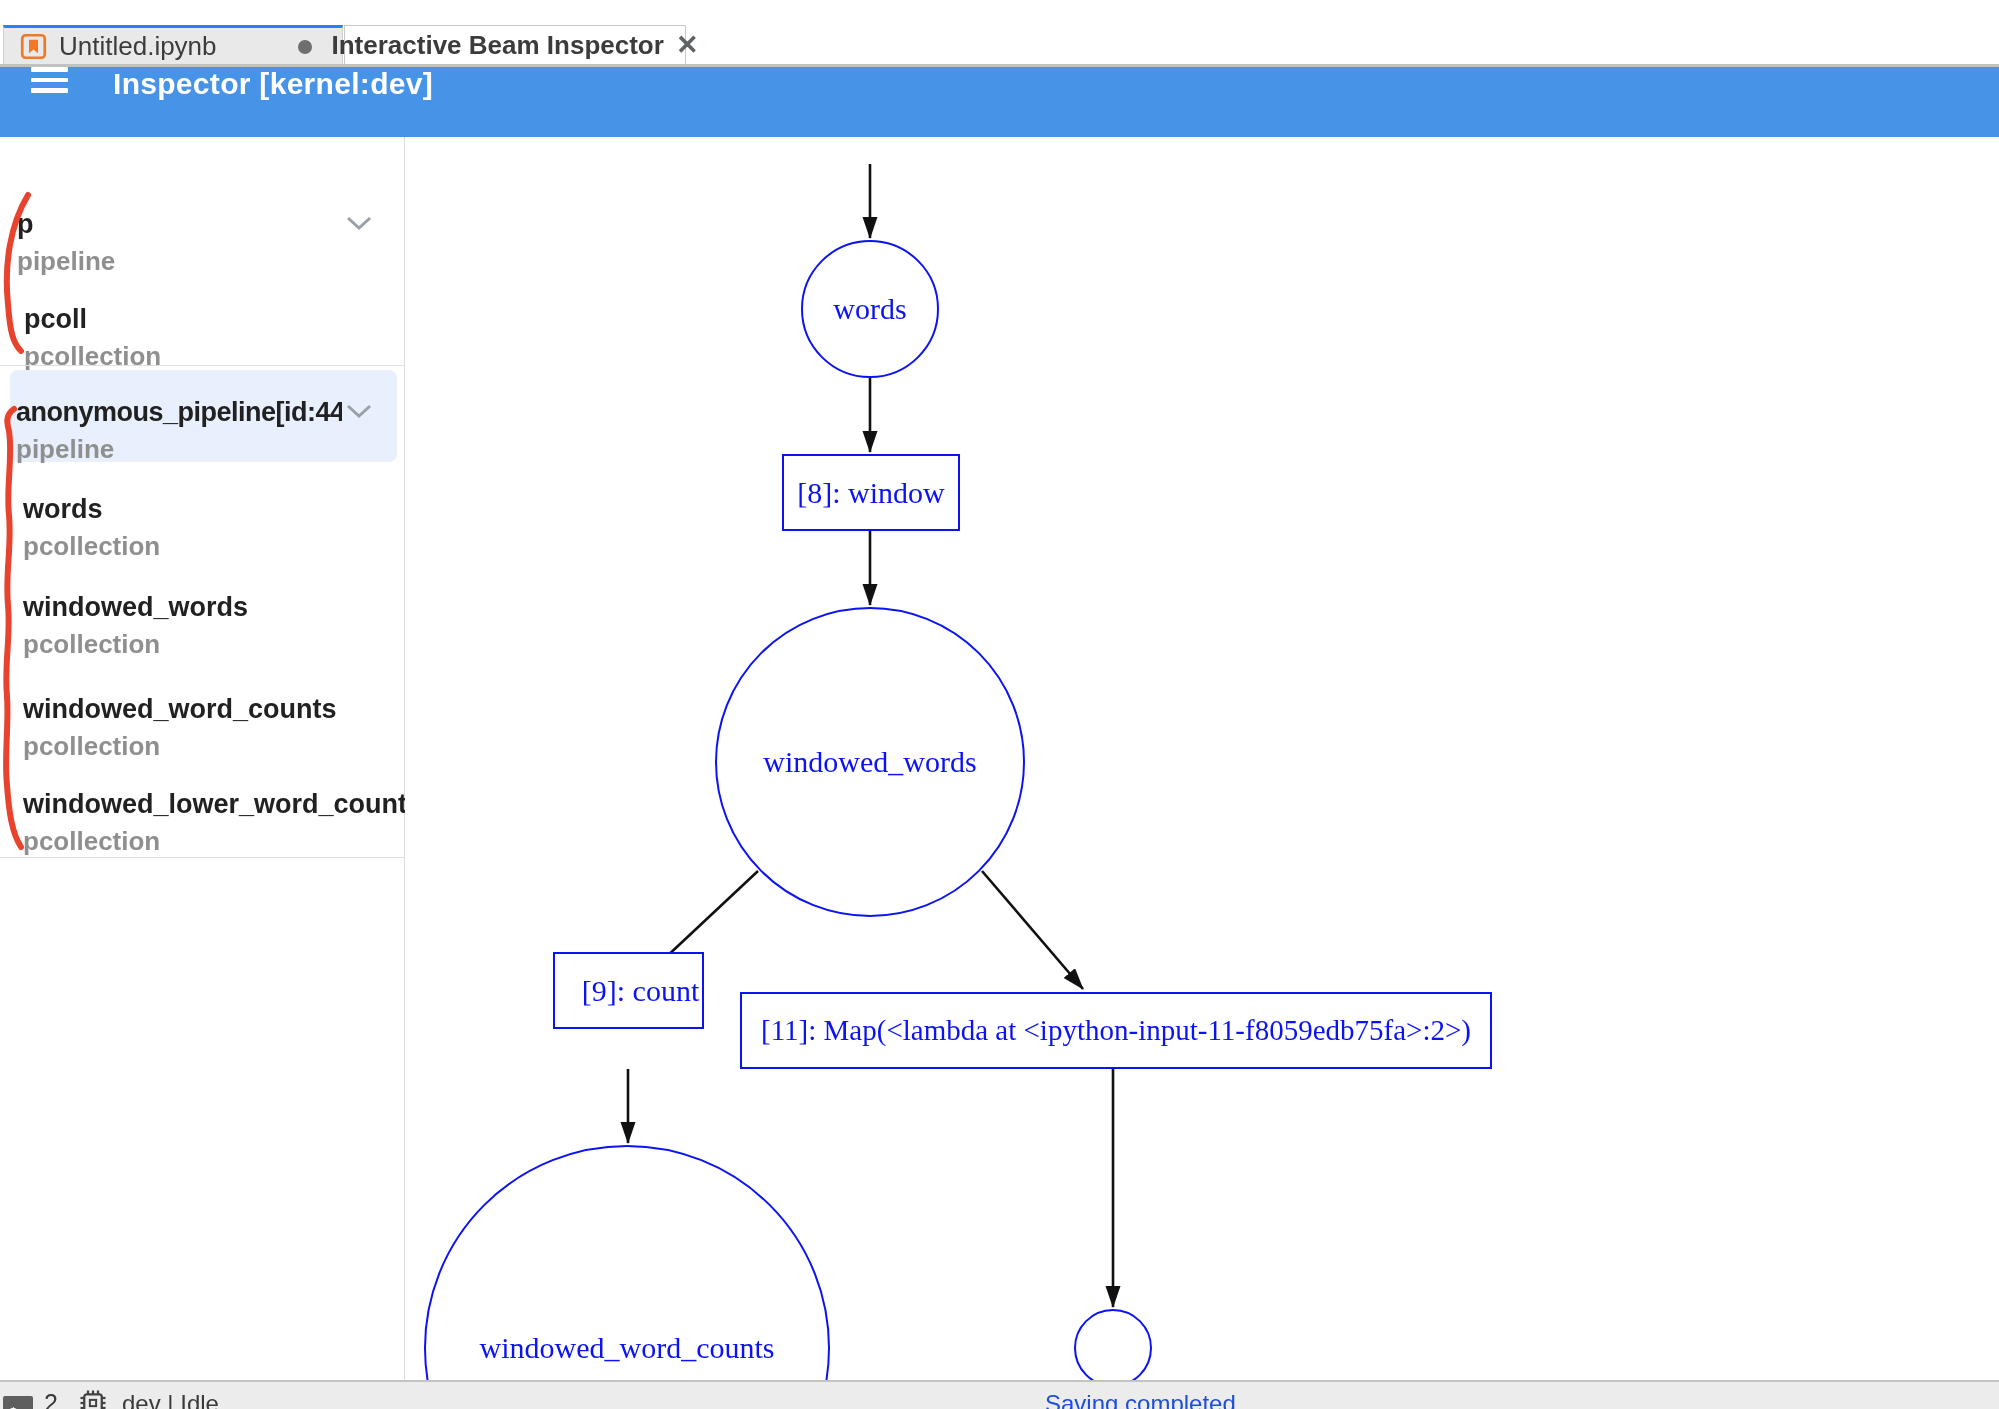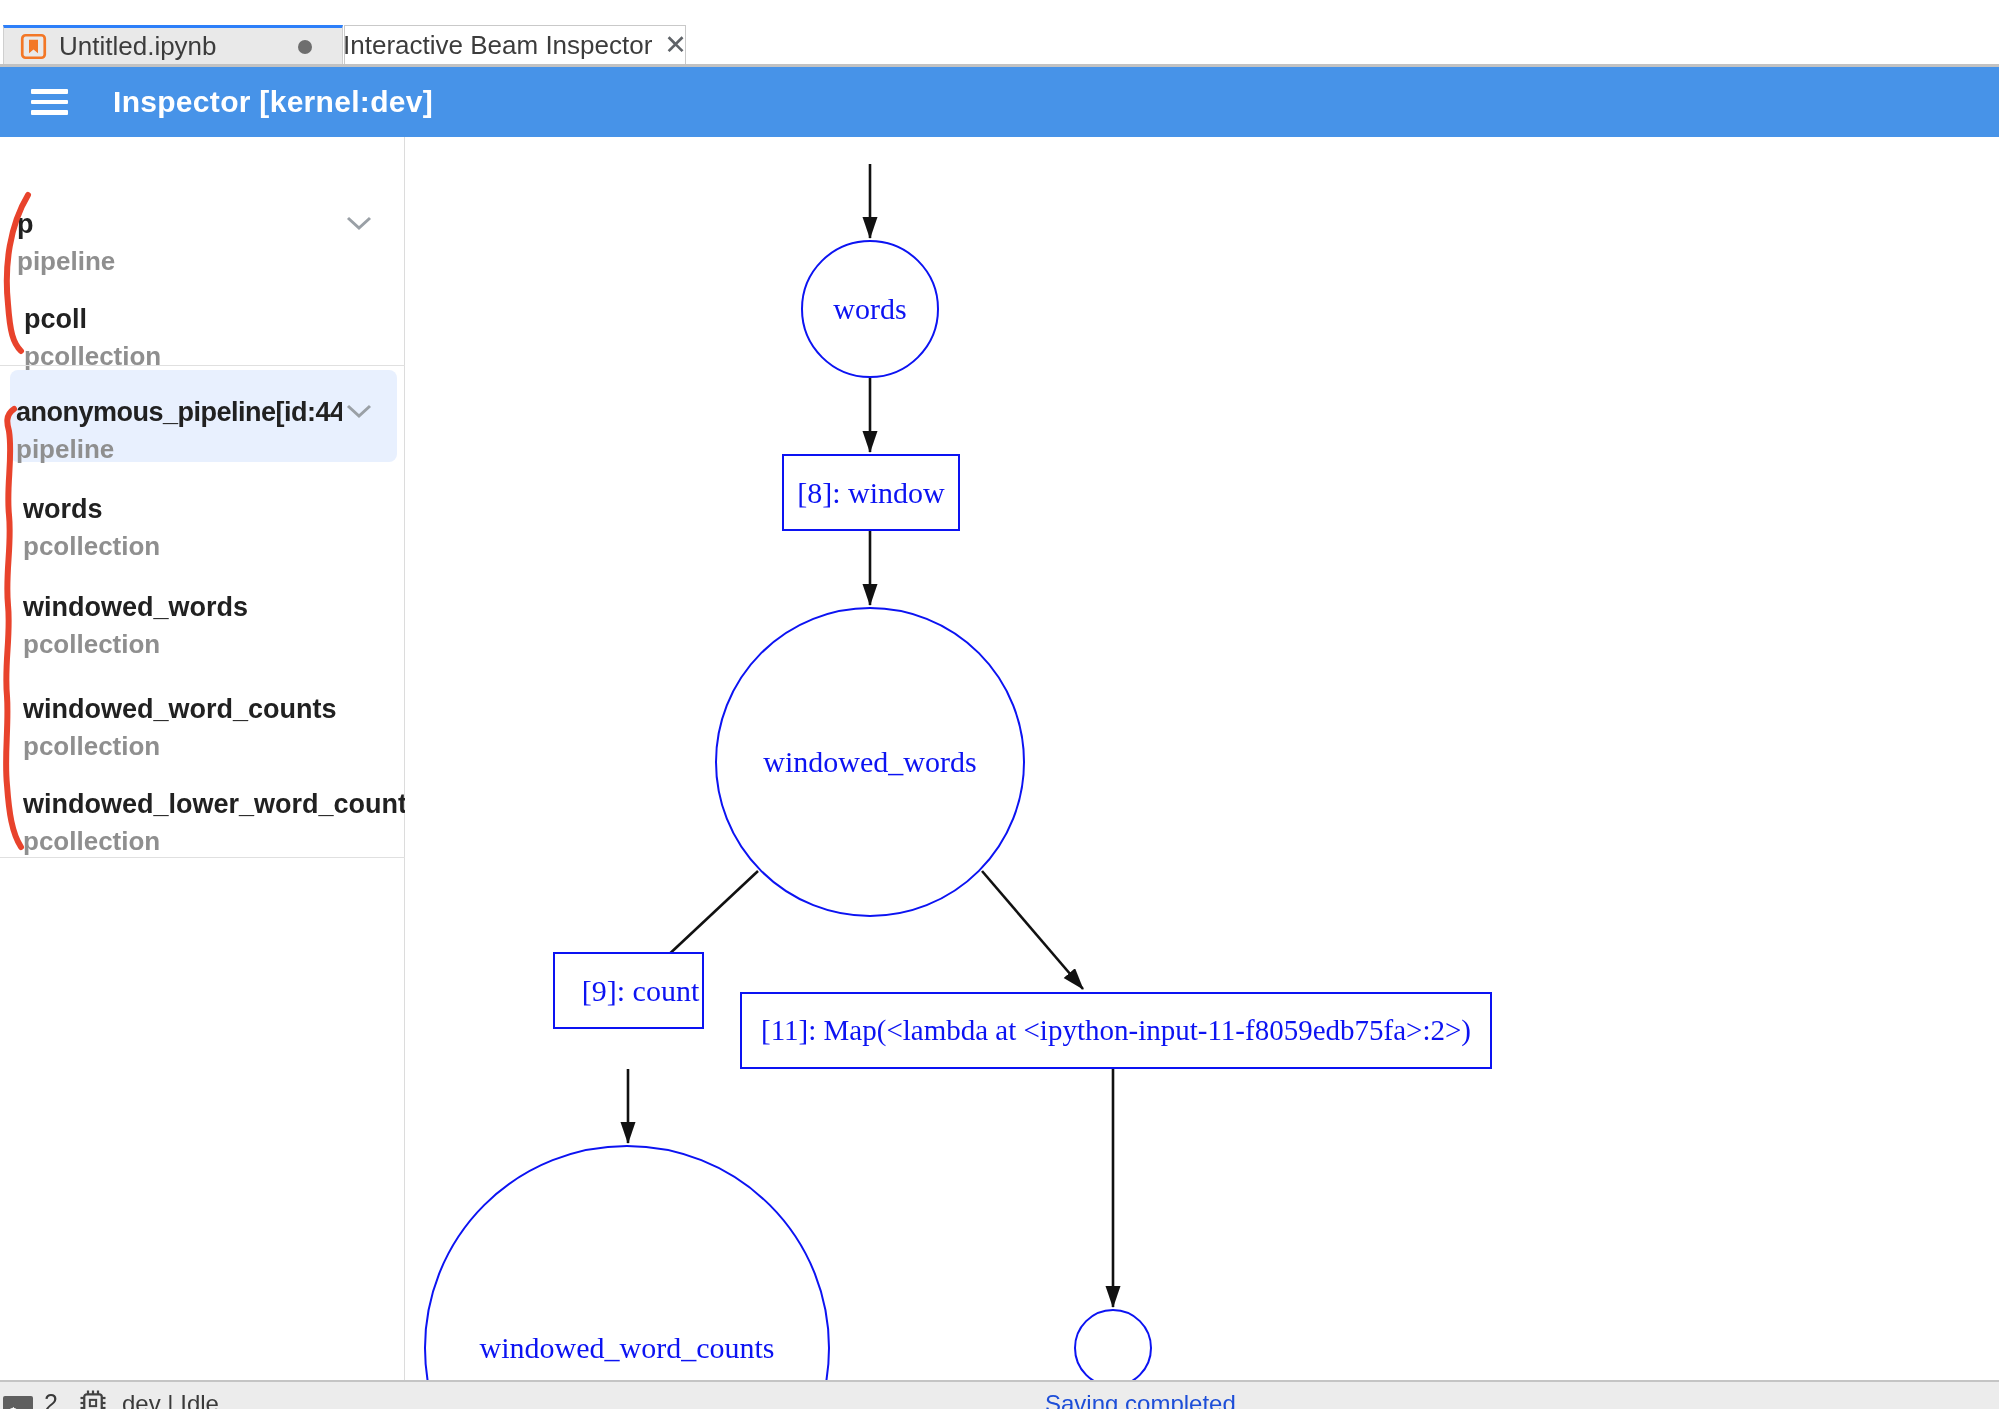--- a/index.html
+++ b/index.html
@@ -6,30 +6,30 @@
   html,body { width:1999px; height:1409px; overflow:hidden; background:#fff;
               font-family:"Liberation Sans", sans-serif; }
   .app { position:relative; width:1999px; height:1409px; background:#fff;margin-top:12px; }
 
   
   .tabbar { position:absolute; left:0; top:0; width:100%; height:55px; background:#fff; }
   .tab { position:absolute; top:13px; height:40px; display:flex; align-items:center; }
   .tab1 { left:3px; width:340px; background:#e9e9e9; border-top:3px solid #2d7ff9;
           border-left:1px solid #cfcfcf; border-right:1px solid #cfcfcf; padding:0 16px; }
   .tab2 { left:344px; width:342px; background:#ffffff; border:1px solid #c9c9c9; border-bottom:none;
-          justify-content:center; padding:0 10px; }
+          justify-content:center; padding:0 10px;font-weight:bold; }
   .tab-label { font-size:26px; color:#3c3c3c; white-space:nowrap; }
   .nb-icon { width:27px; height:27px; margin-right:12px; flex:none; }
   .dirty-dot { width:14px; height:14px; border-radius:50%; background:#6e6e6e; margin-left:auto; margin-right:14px; }
   .close-x { font-size:27px; color:#5f6368; margin-left:12px; line-height:1; }
   .tabbar-underline { position:absolute; left:0; top:52px; width:100%; height:3px; background:#c2c2c2; }
 
   
   .header { position:absolute; left:0; top:55px; width:100%; height:70px; background:#4793e8;
-            display:flex; align-items:center; }
+            display:flex; }
   .hamburger { width:46px; margin-left:31px; display:flex; flex-direction:column; gap:6px; }
   .hamburger span { display:block; width:37px; height:4.5px; background:#fff; border-radius:1px; }
   .header-title { color:#fff; font-size:30px; font-weight:bold; margin-left:36px; letter-spacing:0.3px; }
 
   
   .sidebar { position:absolute; left:0; top:125px; width:405px; height:1243px; background:#fff;
              border-right:1px solid #dcdcdc; }
   .side-row-name { position:absolute; font-size:27px; font-weight:600; color:#212121; white-space:nowrap;
                    overflow:hidden; }
   .side-row-type { position:absolute; font-size:26px; color:#8f8f8f; white-space:nowrap;font-weight:bold; }

